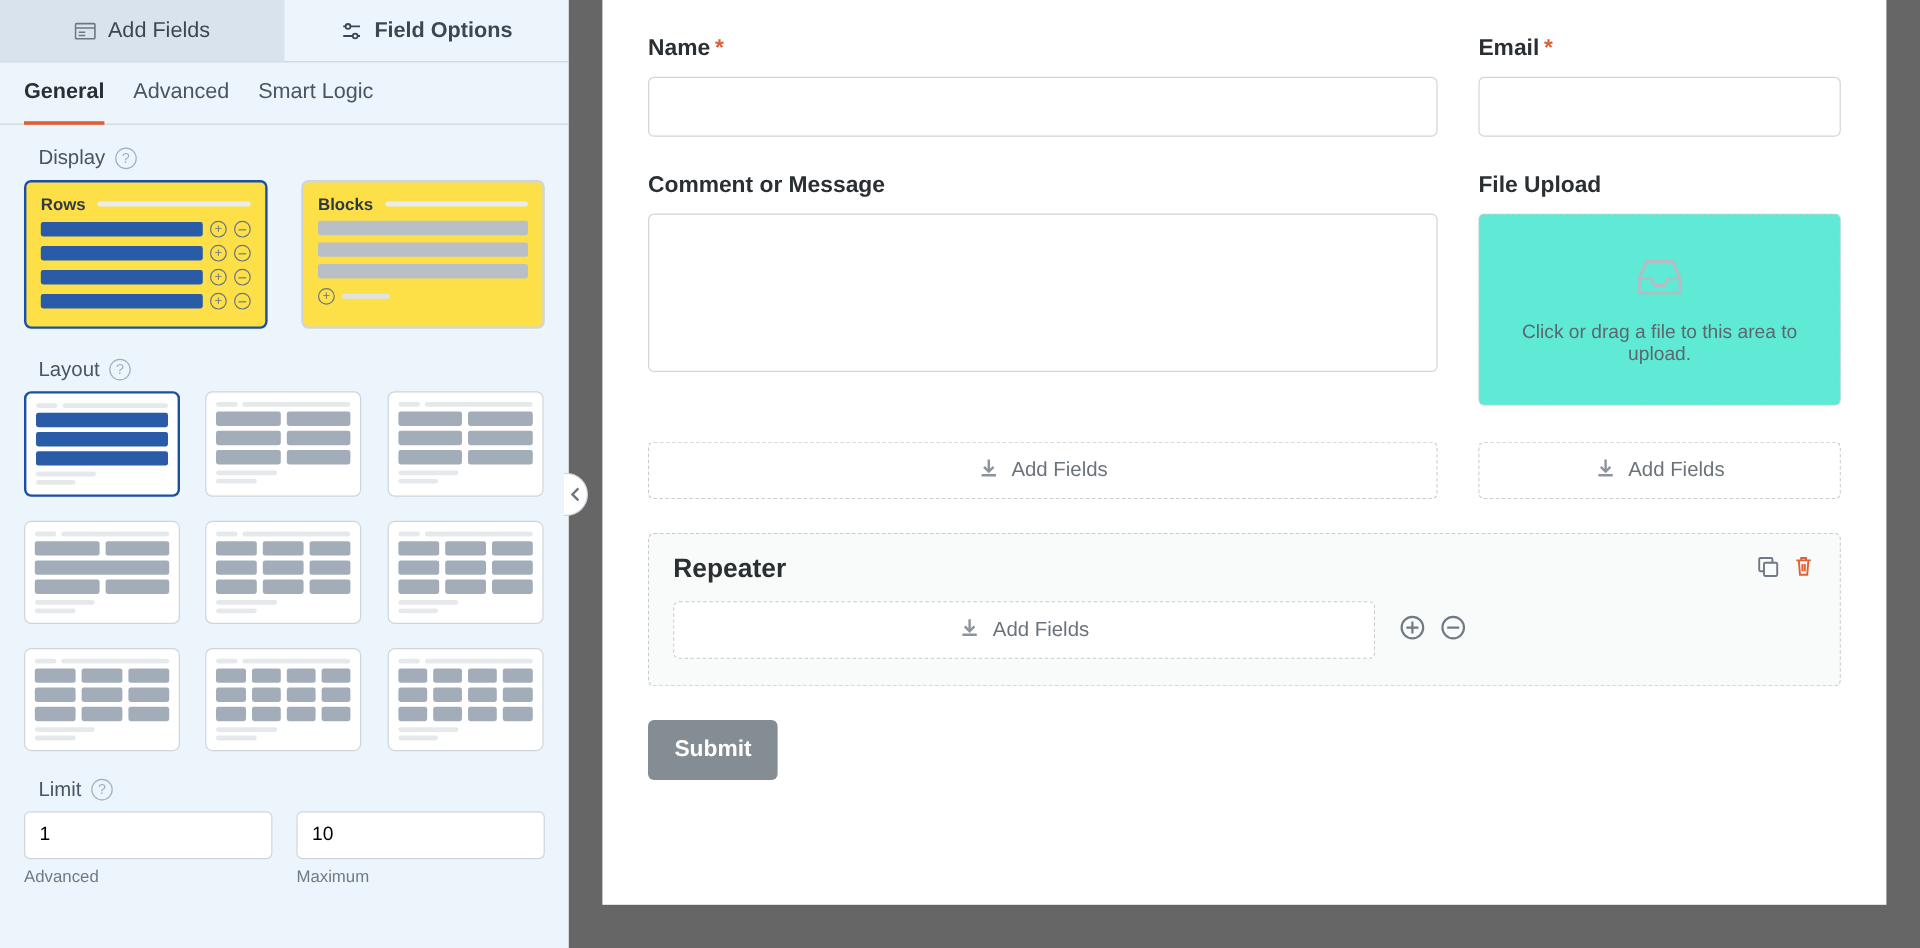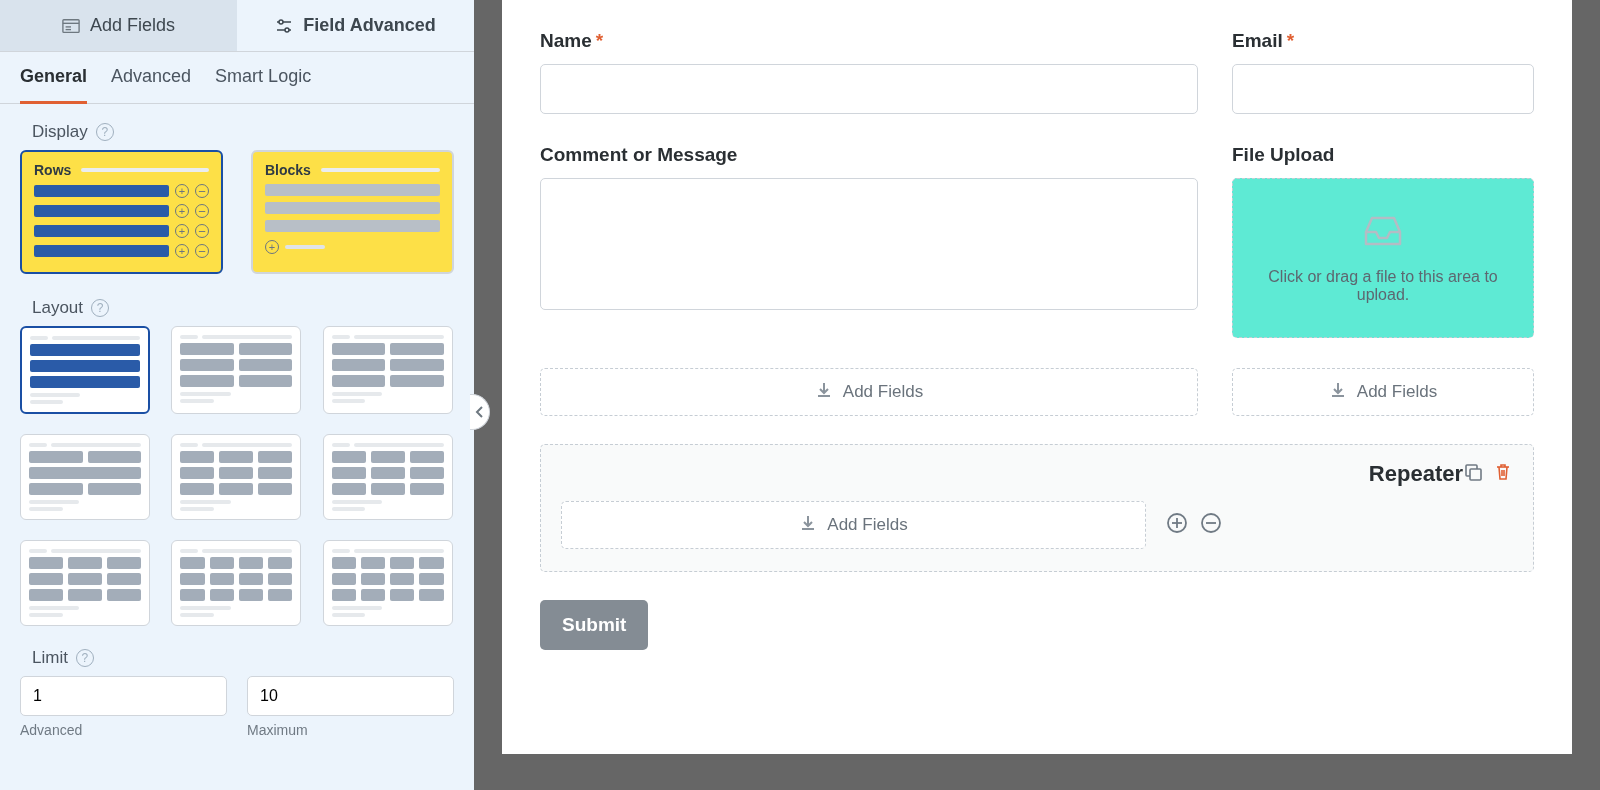--- a/index.html
+++ b/index.html
@@ -68,21 +68,21 @@
   .col.narrow { flex:0 0 302px; }
   .col.wide { flex:1; }
   .fld-label { font-size:19px; font-weight:700; color:var(--txt); margin-bottom:12px; display:flex; align-items:center; gap:4px;}
   .req { color:var(--red); font-weight:700; }
   input.txt { width:100%; height:50px; border:1px solid var(--border); border-radius:5px; padding:0 14px; font-size:16px; }
   textarea.txt { width:100%; height:132px; border:1px solid var(--border); border-radius:5px; padding:12px 14px; font-size:16px; resize:none; }
   .upload { width:100%; height:160px; border:1px dashed #c6cdd4; border-radius:5px; background:#5eead4; display:flex; flex-direction:column; align-items:center; justify-content:center; padding:0 20px; color:#5d6770; text-align:center; font-size:16px; }
   .upload .box-ico { margin-bottom:16px; color:#9aa3ac; }
   .addfield { width:100%; height:48px; border:1px dashed #c6cdd4; border-radius:5px; display:flex; align-items:center; justify-content:center; gap:10px; color:#6a737c; font-size:17px; cursor:pointer; }
   .repeater { margin-top:28px; border:1px dashed #c6cdd4; border-radius:5px; background:#f9fafa; padding:16px 20px 22px; position:relative; }
-  .rep-head { display:flex; align-items:center; justify-content:flex-end; margin-bottom:14px; }
+  .rep-head { display:flex; align-items:center; justify-content:space-between; margin-bottom:14px; }
   .rep-title { font-size:22px; font-weight:700; color:var(--txt); }
   .rep-acts { display:flex; gap:10px; }
   .rep-acts .duplicate-icon svg { stroke:#707a84; }
   .rep-acts .trash-icon svg { stroke:var(--red); }
   .rep-row { display:flex; align-items:center; gap:20px; }
   .rep-add { flex:0 0 585px; height:48px; border:1px dashed #c6cdd4; border-radius:5px; display:flex; align-items:center; justify-content:center; gap:10px; color:#6a737c; font-size:17px; background:#fff; cursor:pointer; }
   .rep-ops { display:flex; gap:12px; }
   .rep-ops svg { stroke:#707a84; }
   .submit { margin-top:28px; background:#848c94; color:#fff; font-weight:700; font-size:19px; border:none; border-radius:5px; padding:14px 22px; cursor:pointer; }
   .gap-top { height:30px; }
@@ -107,21 +107,21 @@
       </div>
       <div class="sb-tab active">
         <span class="ico">
           <svg width="18" height="18" viewBox="0 0 18 18" fill="none" stroke="#3d474f" stroke-width="1.5">
               <line x1="2" y1="5" x2="16" y2="5"></line>
               <circle cx="6" cy="5" r="2" fill="#ecf4fc"></circle>
               <line x1="2" y1="13" x2="16" y2="13"></line>
               <circle cx="12" cy="13" r="2" fill="#ecf4fc"></circle>
             </svg>
         </span>
-        <span>Field Advanced</span>
+        <span>Field Options</span>
       </div>
     </div>
 
     <div class="subtabs">
       <div class="subtab active">General</div>
       <div class="subtab">Advanced</div>
       <div class="subtab">Smart Logic</div>
     </div>
 
     <div class="sb-content">

